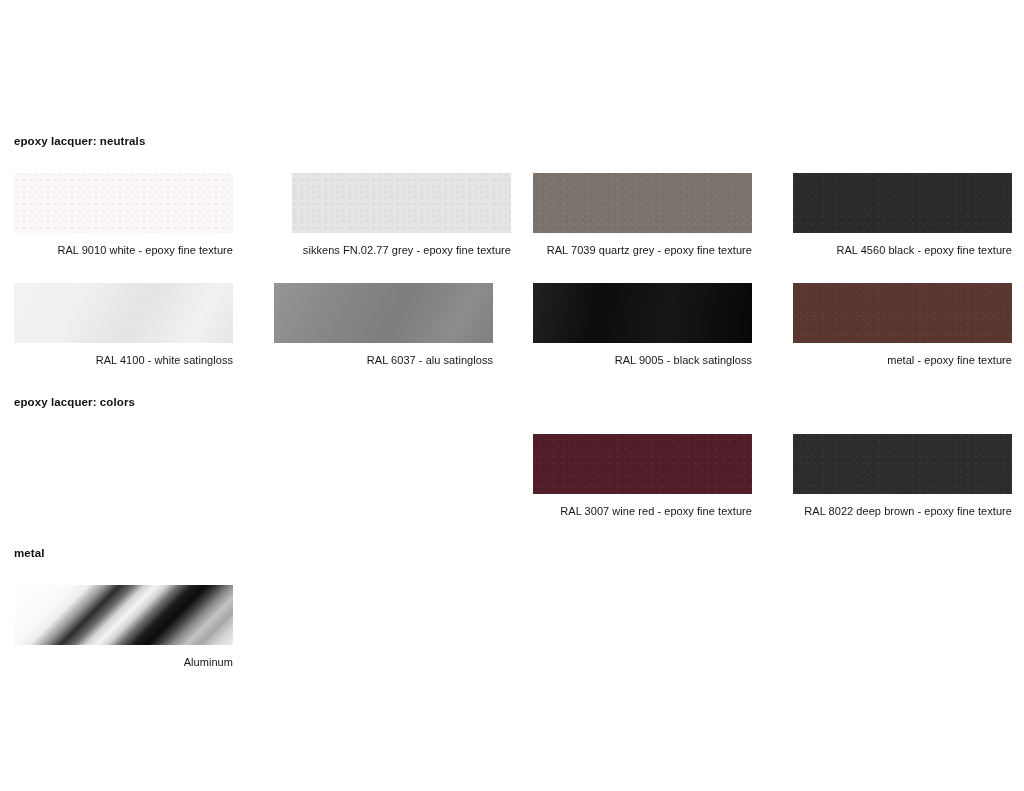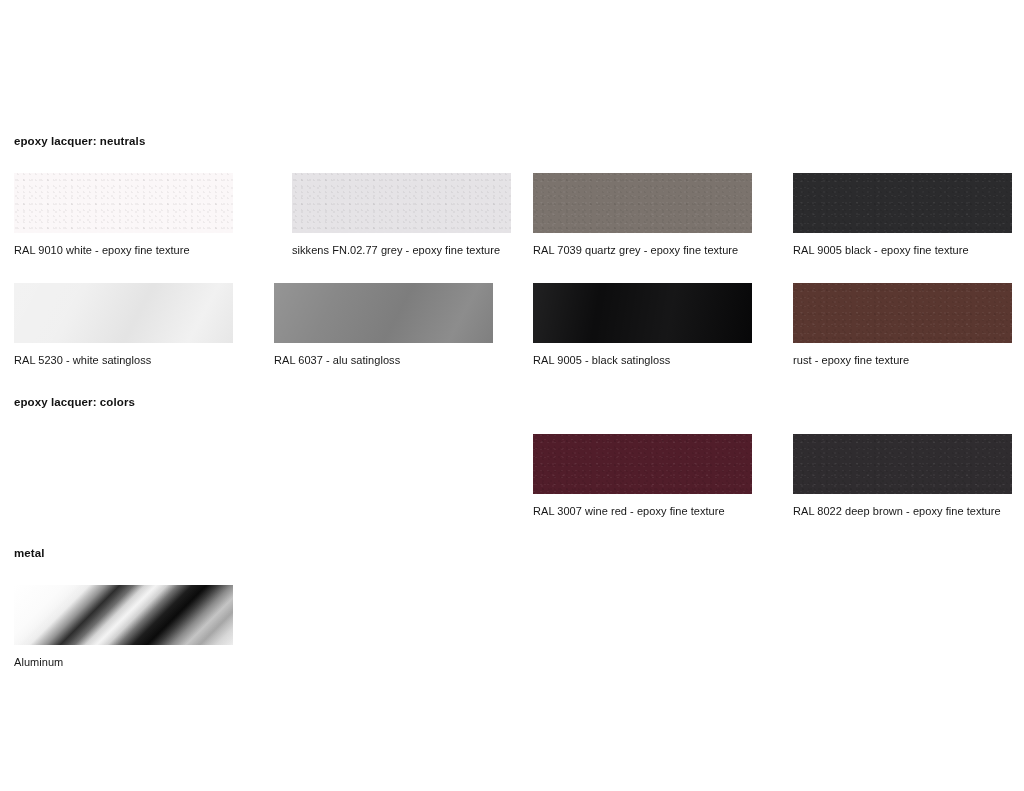--- a/index.html
+++ b/index.html
@@ -42,20 +42,21 @@
     padding-left: 14px;
     margin: 0 0 0 0;
     line-height: 14px;
     white-space: nowrap;
   }
 
   .swatch-row {
     position: relative;
     width: 860px;
     height: 100px;
+    text-align: right;
   }
 
   .swatch-cell {
     position: absolute;
     top: 0;
     width: 219px;
   }
 
   .swatch {
     width: 219px;
@@ -167,39 +168,39 @@
         <div class="swatch-cell" style="left: 292px;">
           <div class="swatch tex-fine" style="background: rgb(229, 227, 230);"></div>
           <div class="swatch-caption">sikkens FN.02.77 grey - epoxy fine texture</div>
         </div>
         <div class="swatch-cell" style="left: 533px;">
           <div class="swatch tex-fine" style="background: rgb(123, 115, 109);"></div>
           <div class="swatch-caption">RAL 7039 quartz grey - epoxy fine texture</div>
         </div>
         <div class="swatch-cell" style="left: 793px;">
           <div class="swatch tex-fine" style="background: rgb(43, 43, 45);"></div>
-          <div class="swatch-caption">RAL 9005 black - epoxy fine texture</div>
+          <div class="swatch-caption">RAL 4560 black - epoxy fine texture</div>
         </div>
       </div>
       <div class="swatch-row" style="position: absolute; left: 0px; top: 149px;">
         <div class="swatch-cell" style="left: 14px;">
           <div class="swatch tex-satin" style="background: rgb(240, 240, 240);"></div>
-          <div class="swatch-caption">RAL 5230 - white satingloss</div>
+          <div class="swatch-caption">RAL 4100 - white satingloss</div>
         </div>
         <div class="swatch-cell" style="left: 274px;">
           <div class="swatch tex-satin" style="background: rgb(132, 132, 132);"></div>
           <div class="swatch-caption">RAL 6037 - alu satingloss</div>
         </div>
         <div class="swatch-cell" style="left: 533px;">
           <div class="swatch tex-gloss" style="background: rgb(8, 8, 9);"></div>
           <div class="swatch-caption">RAL 9005 - black satingloss</div>
         </div>
         <div class="swatch-cell" style="left: 793px;">
           <div class="swatch tex-fine" style="background: rgb(90, 55, 48);"></div>
-          <div class="swatch-caption">rust - epoxy fine texture</div>
+          <div class="swatch-caption">metal - epoxy fine texture</div>
         </div>
       </div>
     </div>
     <div class="section" style="top: 395px;">
       <div class="section-title">epoxy lacquer: colors</div>
       <div class="swatch-row" style="position: absolute; left: 0px; top: 39px;">
         <div class="swatch-cell" style="left: 533px;">
           <div class="swatch tex-fine" style="background: rgb(81, 29, 42);"></div>
           <div class="swatch-caption">RAL 3007 wine red - epoxy fine texture</div>
         </div>

